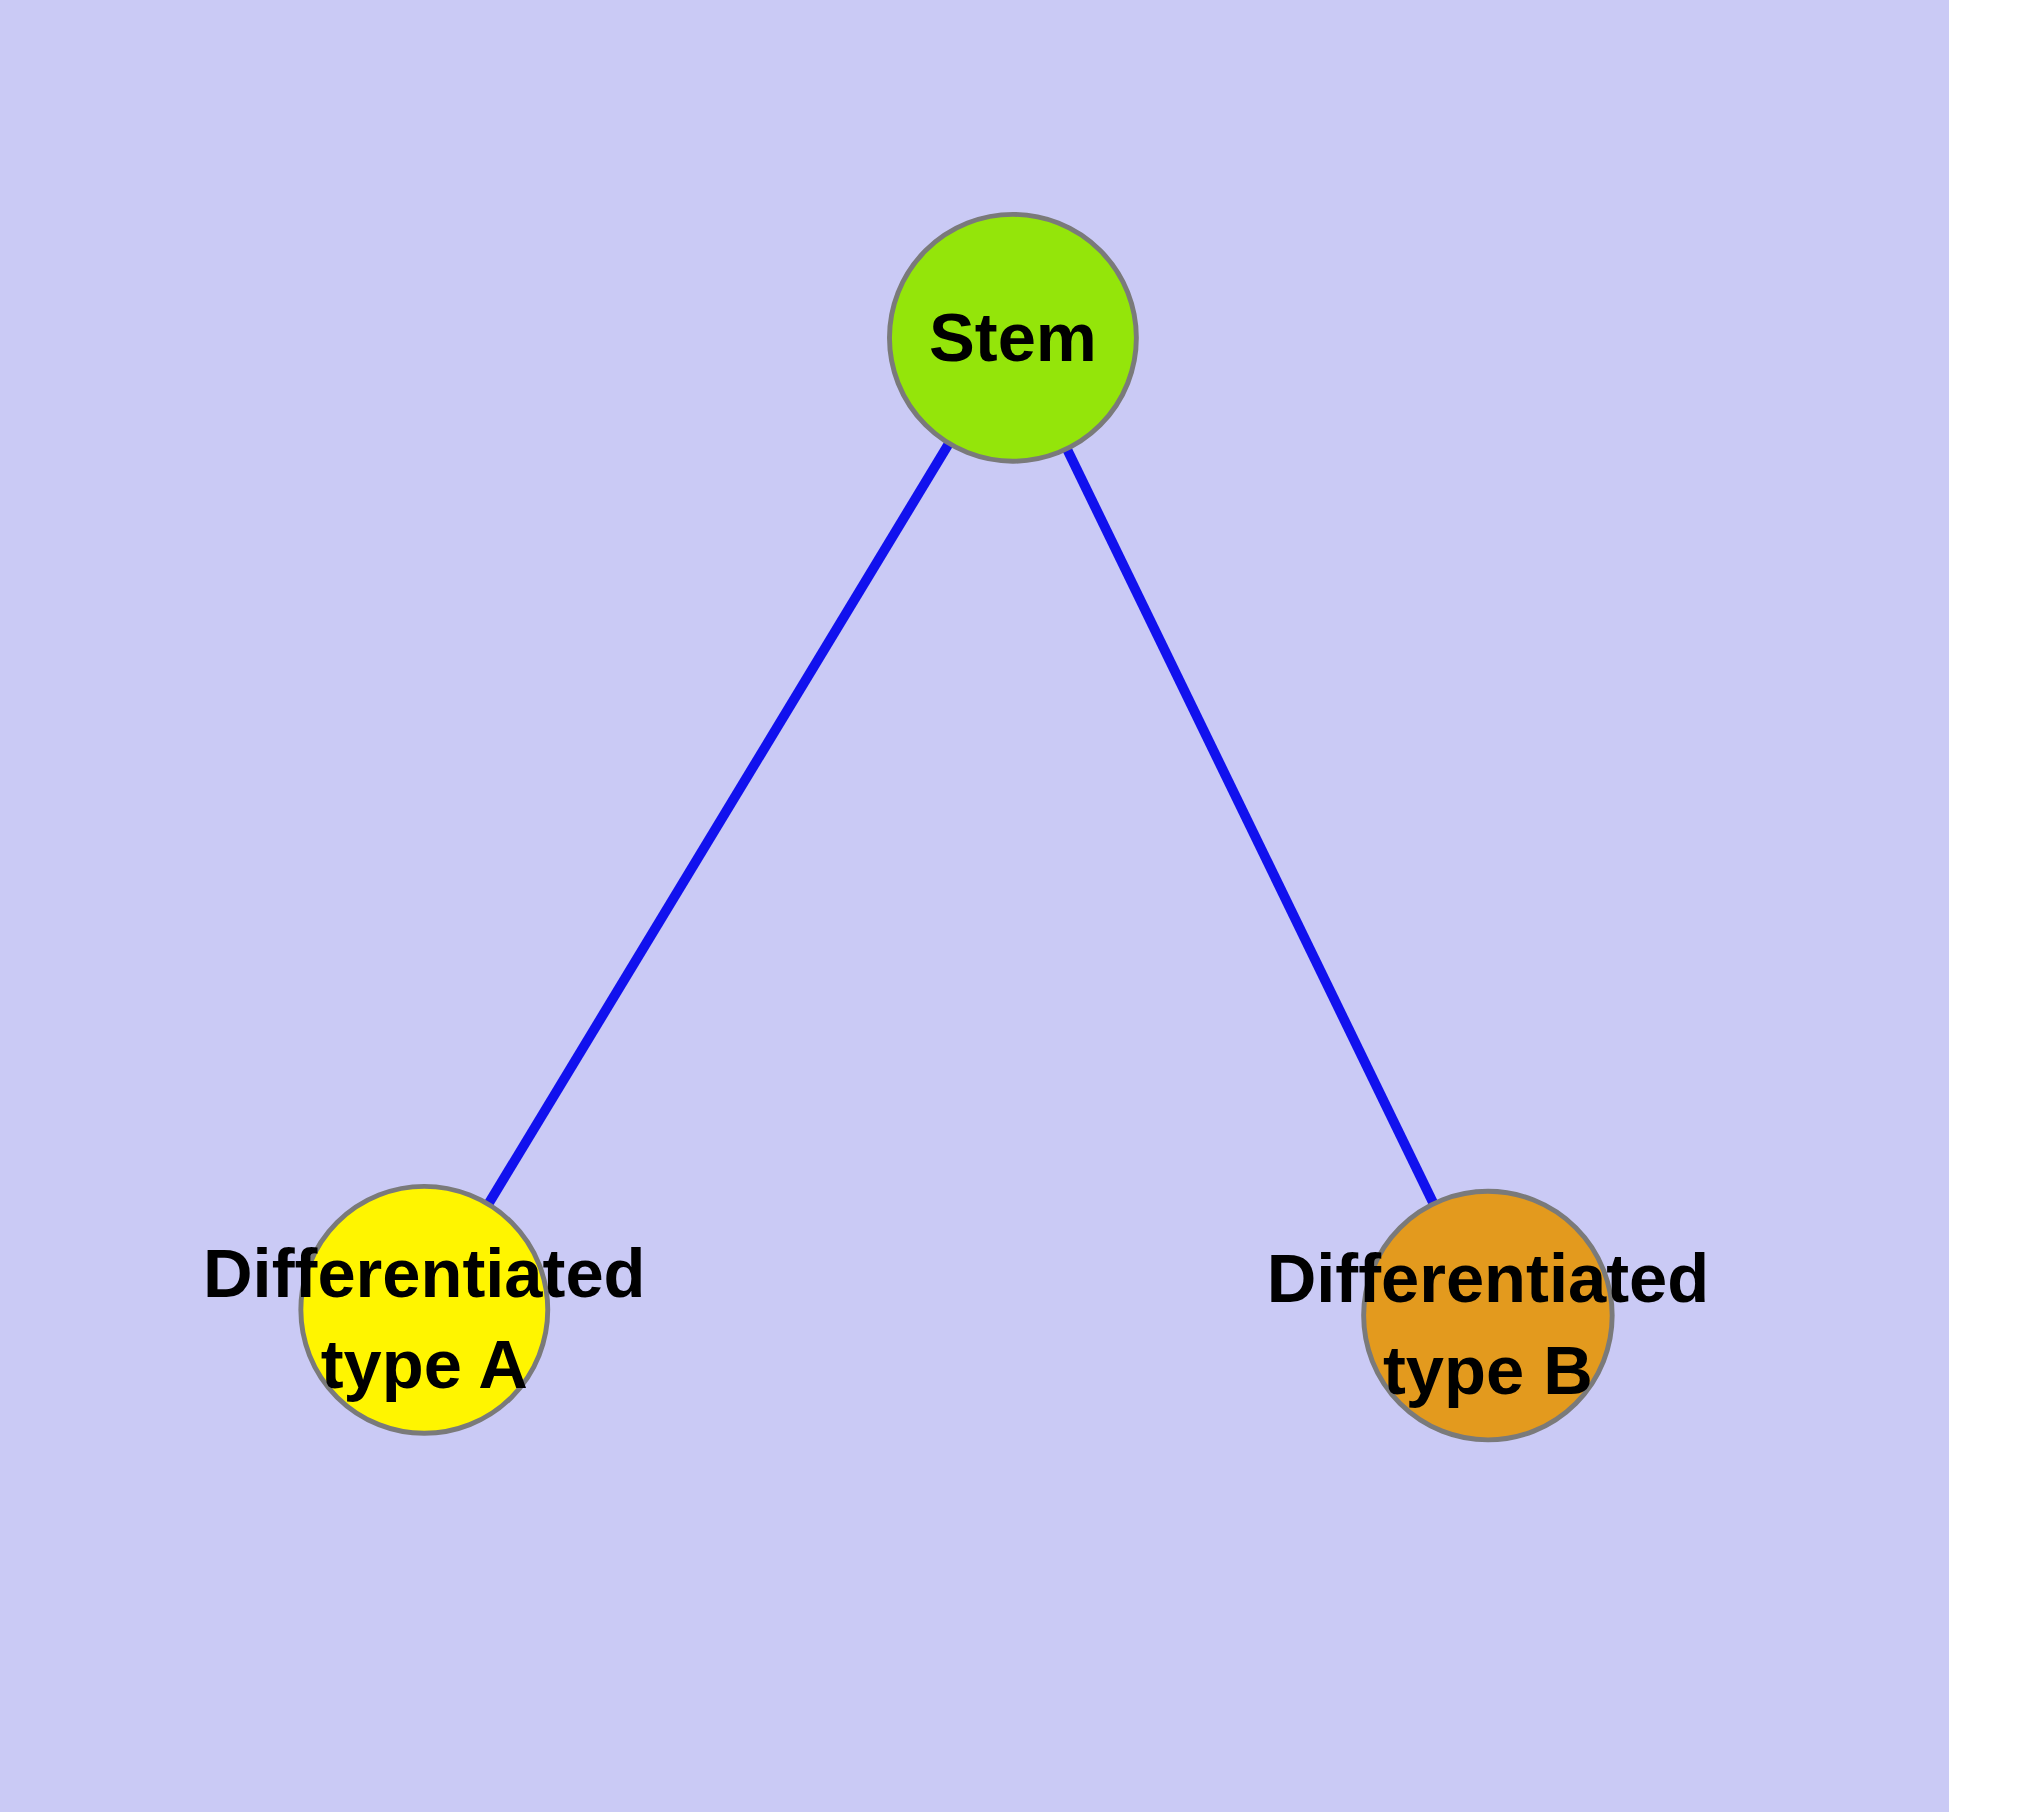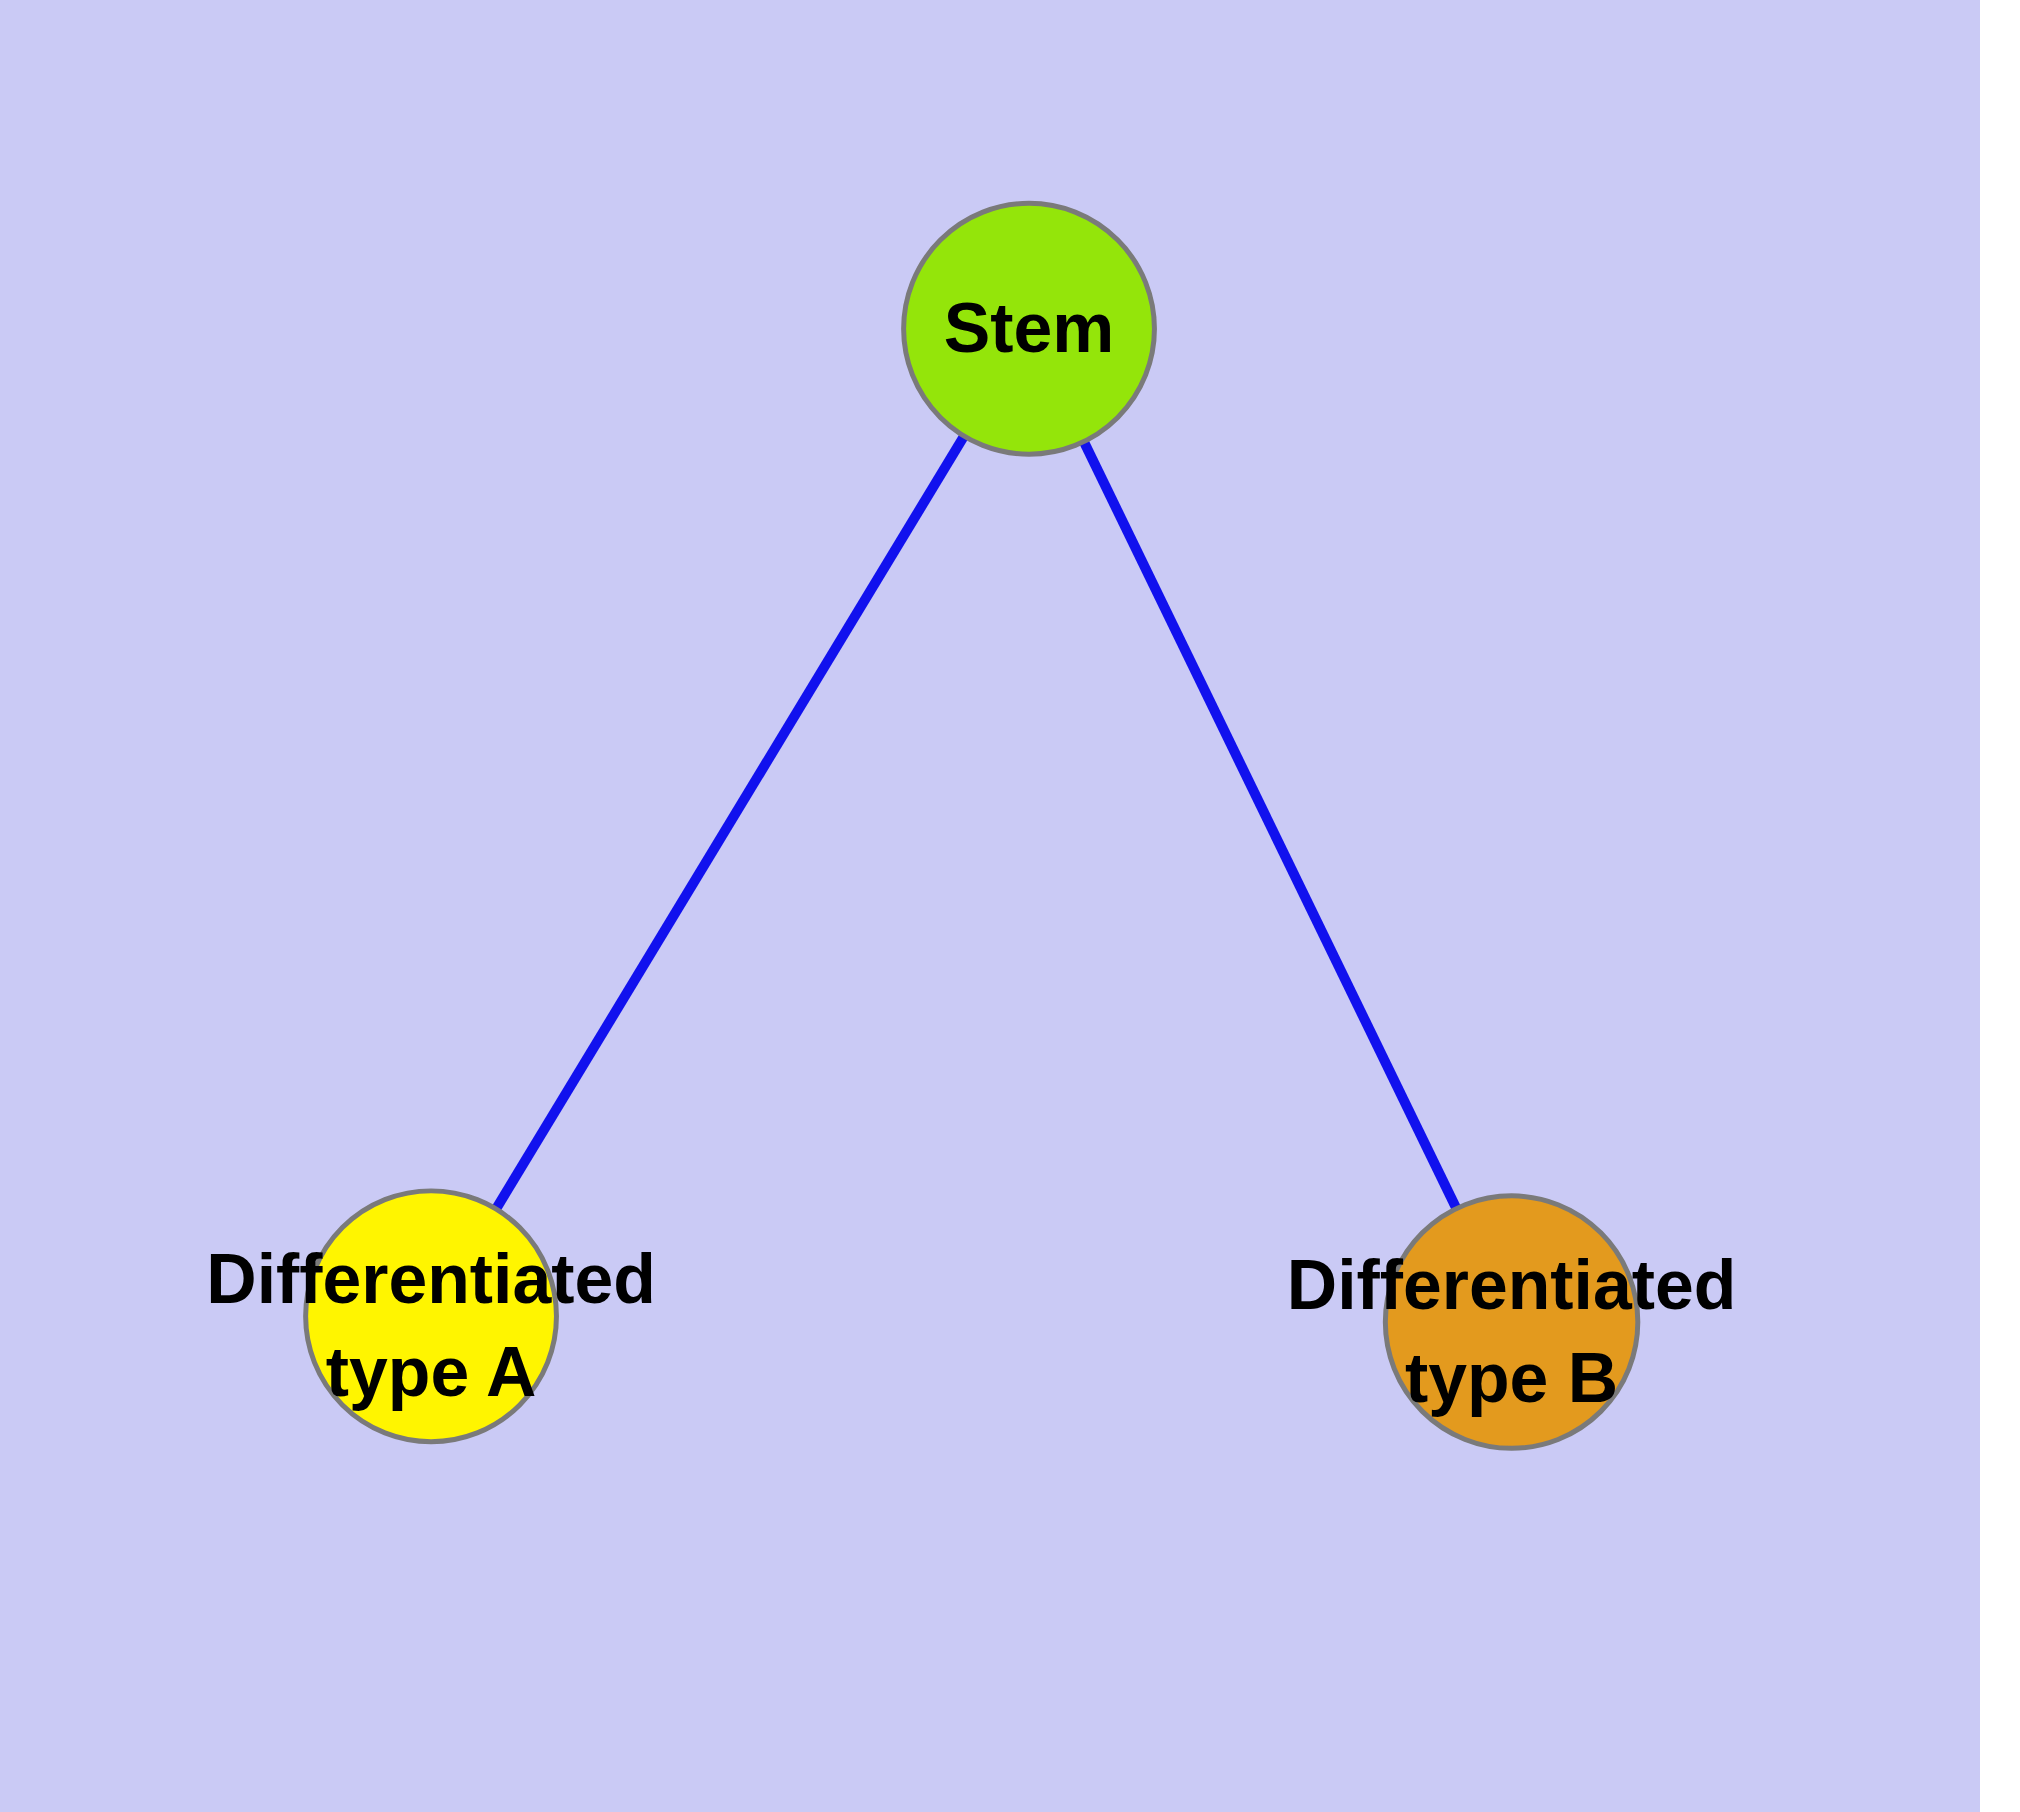--- a/index.html
+++ b/index.html
@@ -4,21 +4,20 @@
 <style>
   html, body {
     margin: 0;
     padding: 0;
   }
   #canvas {
     position: relative;
     width: 1949px;
     height: 1812px;
     overflow: hidden;
-    padding-left: 31px;
   }
   #graph-svg {
     position: absolute;
     top: 0;
     left: 0;
     width: 100%;
     height: 100%;
     display: block;
   }
   .node-label {

